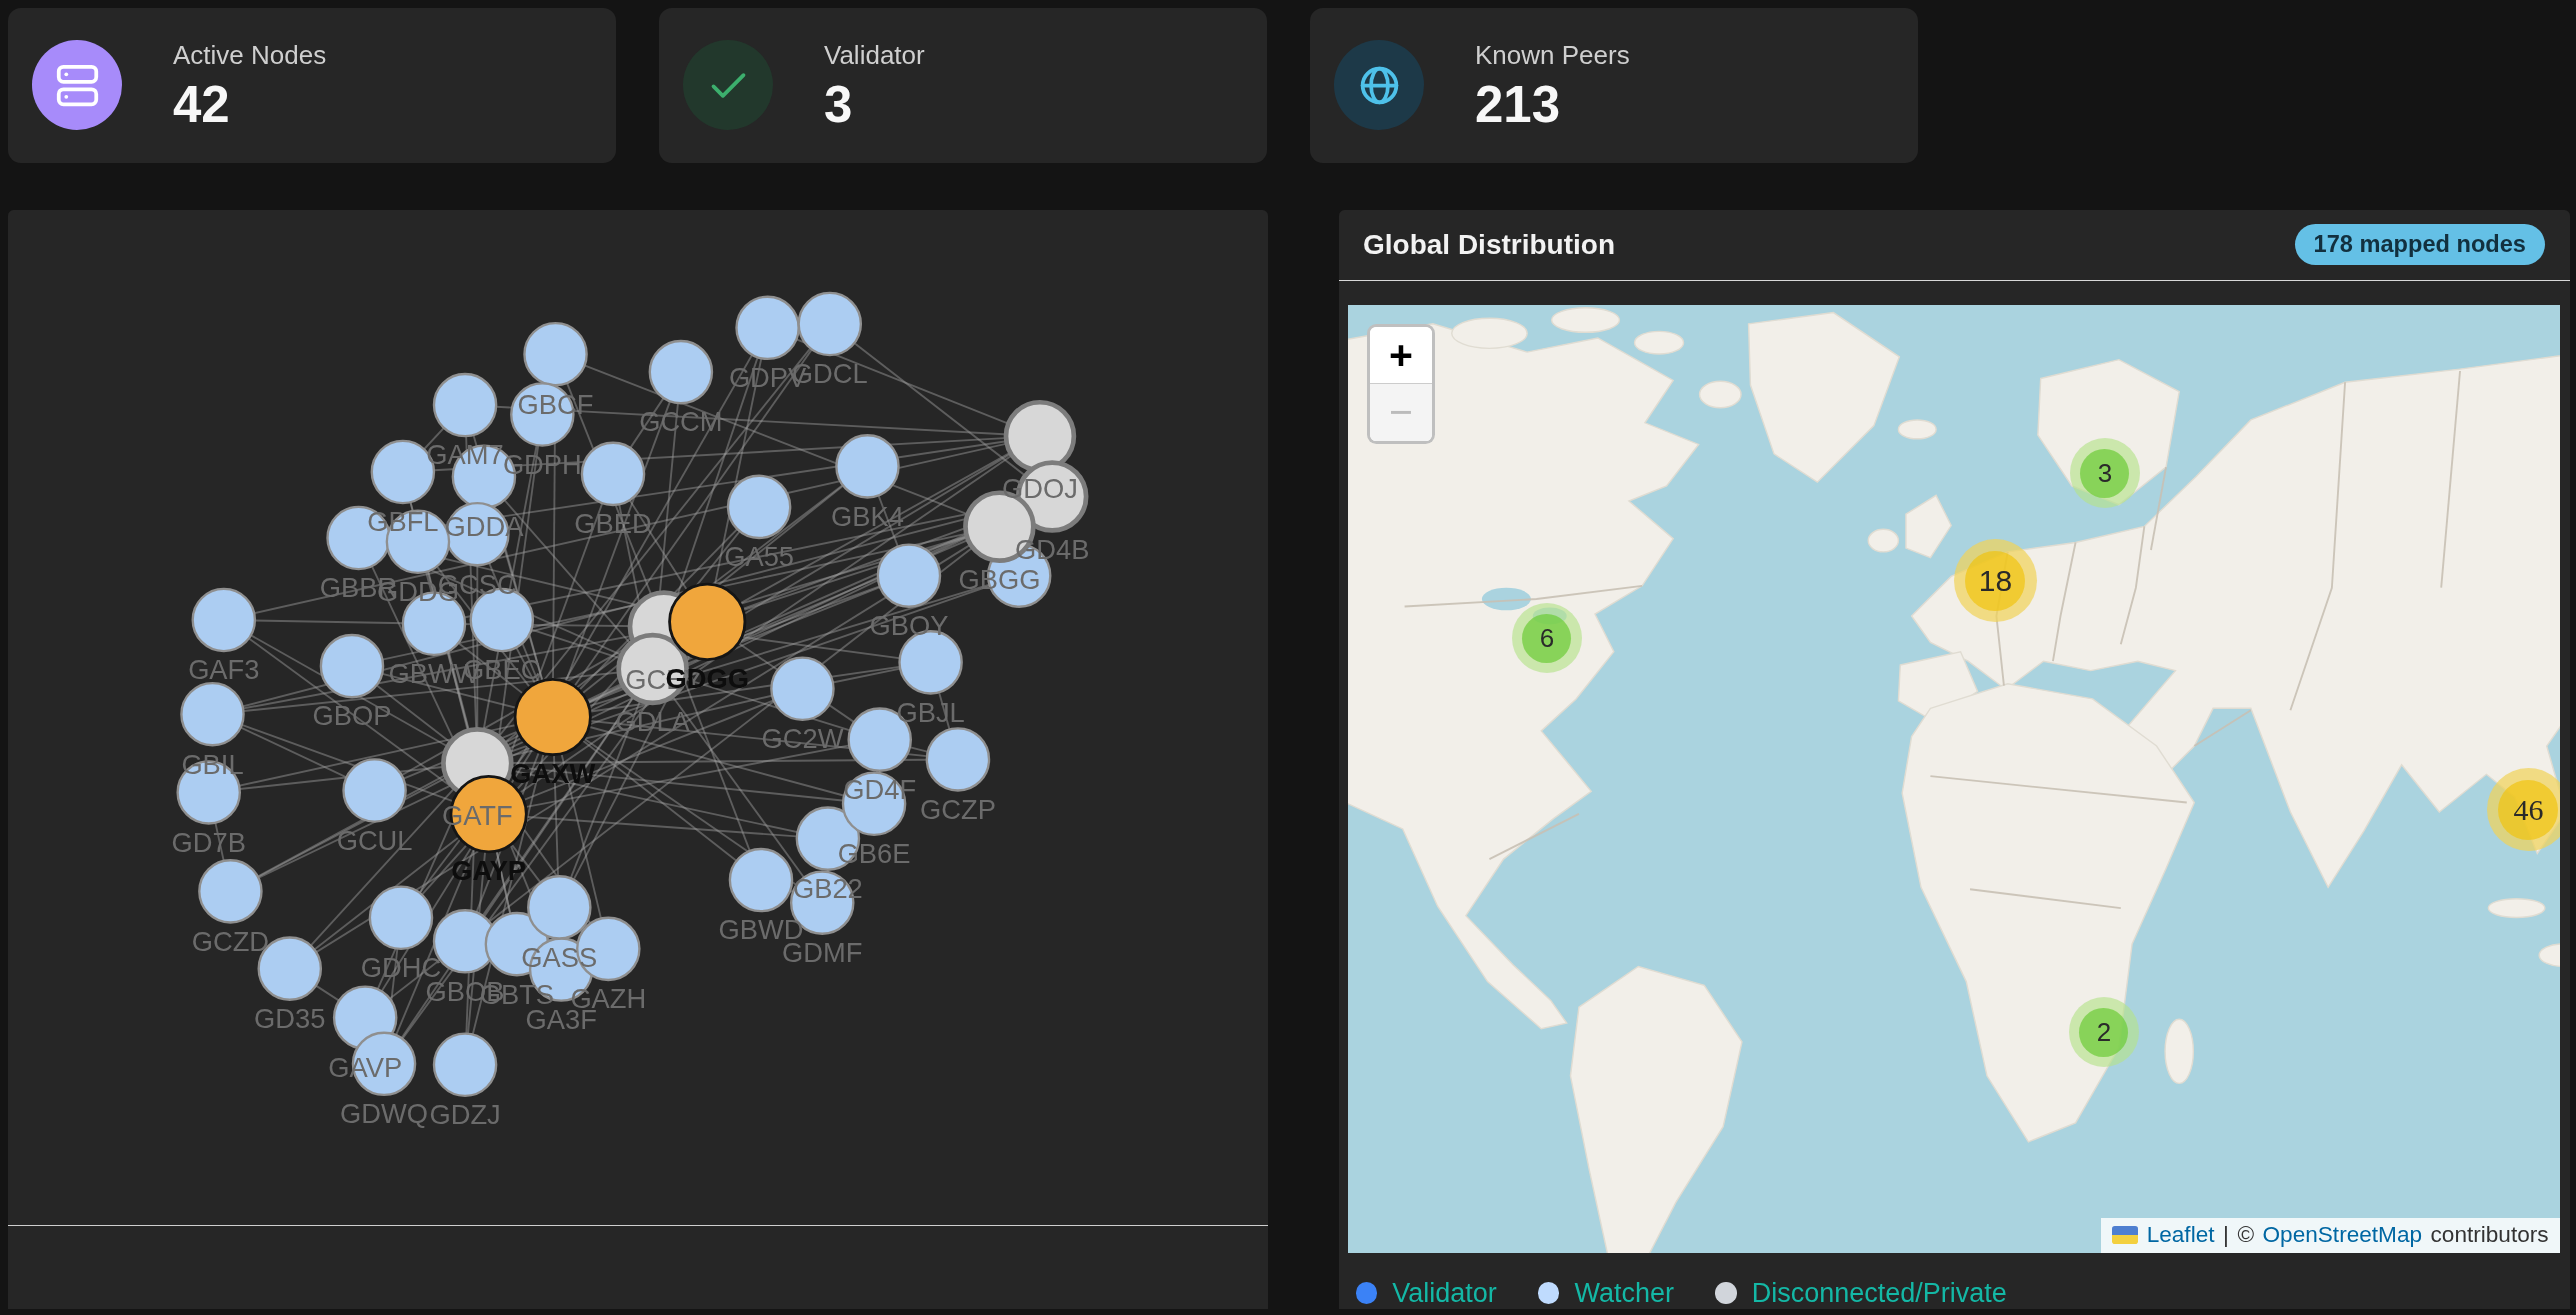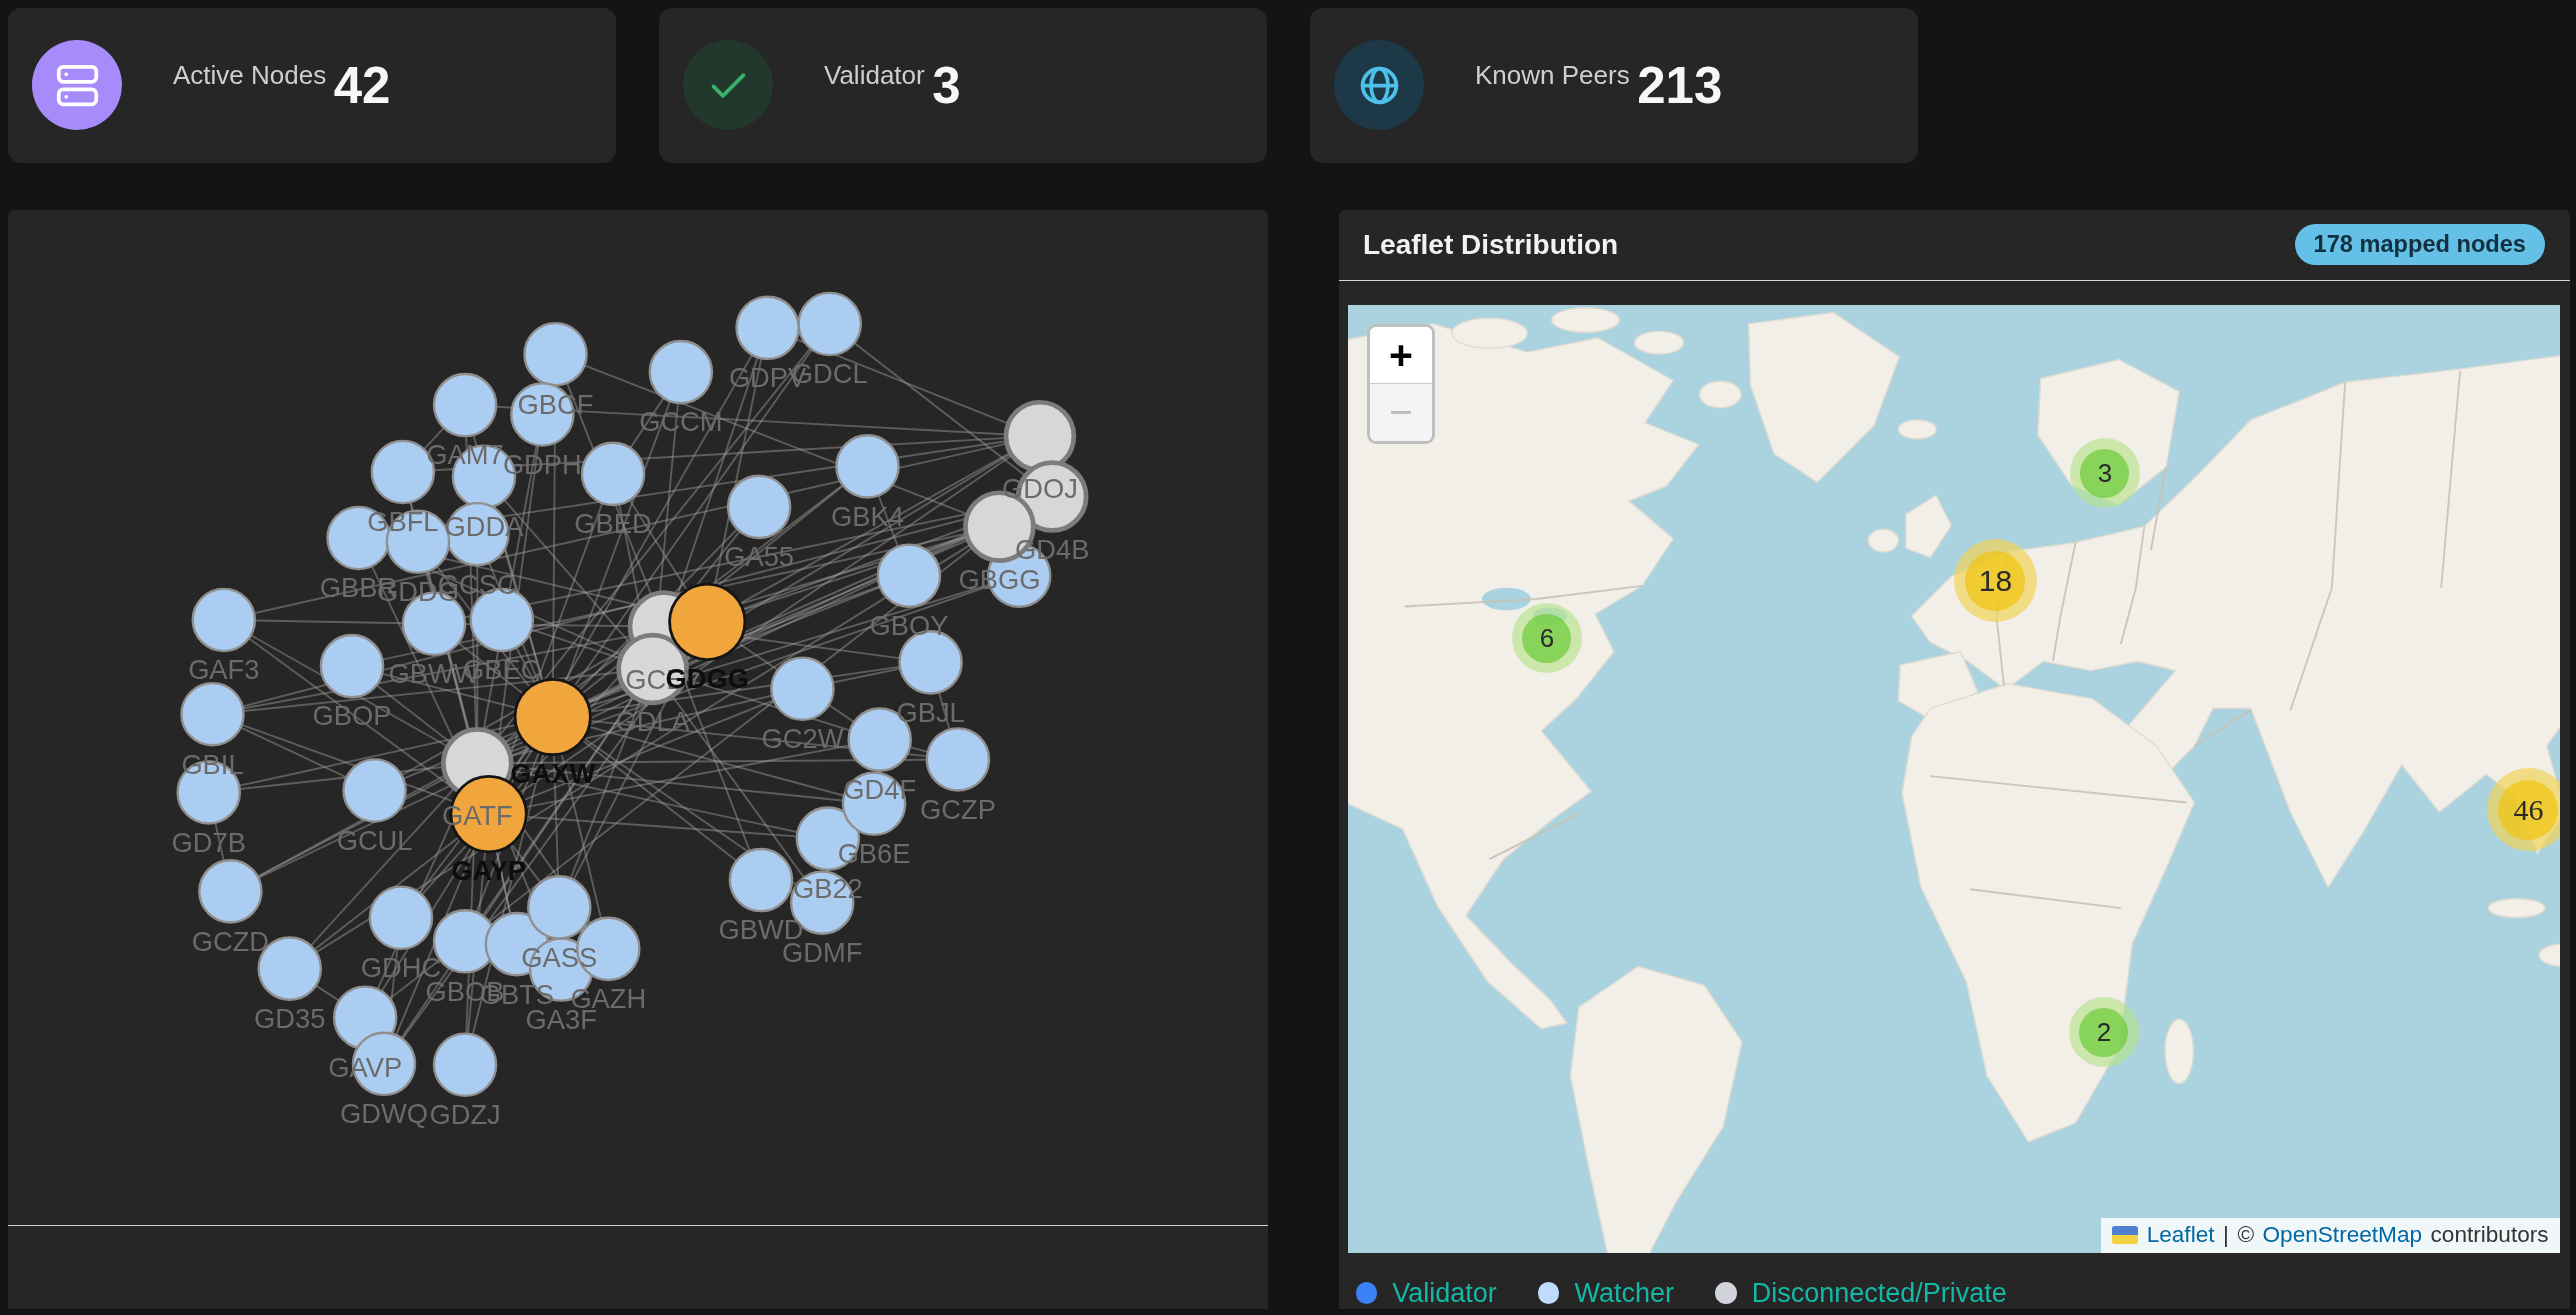--- a/index.html
+++ b/index.html
@@ -4,21 +4,21 @@
 <style>
   html,body{margin:0;padding:0;background:#141414;}
   .page{position:relative;width:2576px;height:1315px;overflow:hidden;background:#141414;
         font-family:"Liberation Sans","DejaVu Sans",sans-serif;}
   
   .stats{display:grid;grid-template-columns:repeat(4,1fr);gap:43px;margin:7.5px;}
   .stat-card{background:#262626;border-radius:13px;height:155px;display:flex;align-items:center;
              gap:51px;padding:0 0 0 24.5px;box-sizing:border-box;}
   .stat-icon{width:90px;height:90px;border-radius:50%;display:flex;align-items:center;justify-content:center;flex:none;}
   .stat-icon svg{width:45px;height:45px;fill:none;stroke-width:2;stroke-linecap:round;stroke-linejoin:round;}
-  .stat-text{display:flex;flex-direction:row;gap:7.5px;}
+  .stat-text{display:flex;flex-direction:column;gap:7.5px;}
   .stat-label{font-size:26px;color:#cfcfcf;}
   .stat-value{font-size:51px;font-weight:700;color:#f7f7f7;line-height:1;}
   
   .panels{display:grid;grid-template-columns:1260px 1231px;gap:71px;margin:47px 7.5px 0 7.5px;}
   .panel{background:#262626;border-radius:5.7px 5.7px 0 0;}
   .panel-header{display:flex;align-items:center;justify-content:space-between;height:70px;
                 padding:0 24.5px;border-bottom:1.9px solid #d8d8d8;}
   .panel-title{font-size:28px;font-weight:700;color:#f2f2f2;}
   .badge{background:#64c0e6;color:#12303f;font-size:23.6px;font-weight:700;border-radius:21px;
          padding:8.5px 19px;line-height:1;}
@@ -339,21 +339,21 @@
             <text x="498" y="653" text-anchor="middle" class="g-label">GATF</text>
             <text x="742" y="507" text-anchor="middle" class="g-label val">GDGG</text>
             <text x="578" y="608" text-anchor="middle" class="g-label val">GAXW</text>
             <text x="510" y="711" text-anchor="middle" class="g-label val">GAYP</text>
           </svg>
       </div>
     </section>
 
     <section class="panel">
       <header class="panel-header">
-        <span class="panel-title">Leaflet Distribution</span>
+        <span class="panel-title">Global Distribution</span>
         <span class="badge">178 mapped nodes</span>
       </header>
 
       <div class="map-wrap">
         <svg class="world" viewBox="0 0 1286 1006">
 
           <path class="land" d="M-20 40 L90 20 L190 50 L265 35 L345 80 L315 125 L372 148 L338 192 L298 208 L345 248 L312 298 L262 328 L282 368 L242 418 L205 452 L258 516 L218 545 L165 588 L125 648 L175 700 L215 738 L232 762 L205 768 L148 718 L95 638 L58 556 L-20 520 Z"></path>
           <ellipse class="land" cx="150" cy="30" rx="40" ry="16"></ellipse>
           <ellipse class="land" cx="252" cy="16" rx="36" ry="13"></ellipse>
           <ellipse class="land" cx="330" cy="40" rx="26" ry="12"></ellipse>

